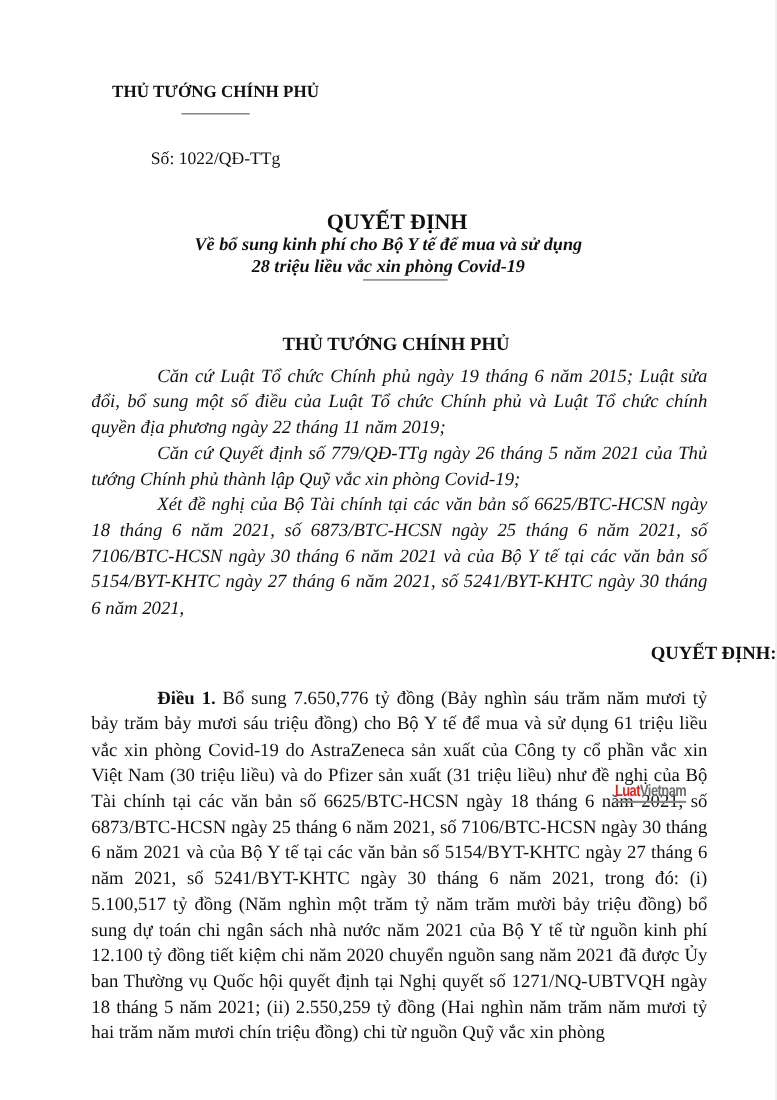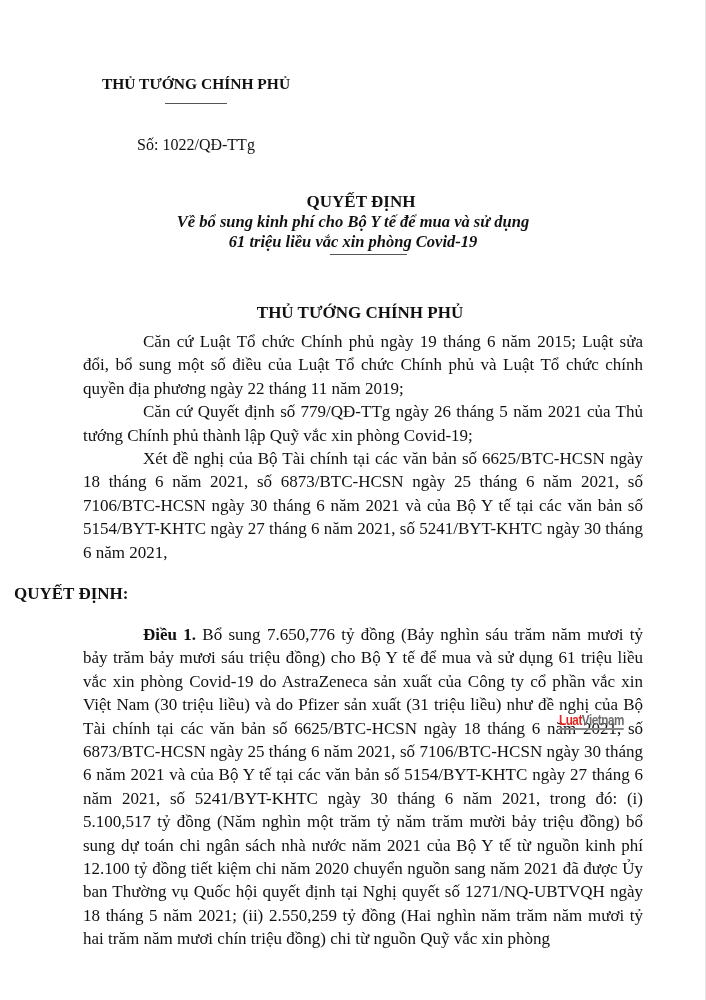--- a/index.html
+++ b/index.html
@@ -72,21 +72,21 @@
     
     .title-block {
       position: absolute;
       left: 0;
       width: 706px;
       top: 180px;
       text-align: center;
       font-weight: bold;
     }
     .title-main {
-      font-size: 17px;
+      font-size: 20px;
       line-height: 20px;
       padding-left: 16px;
     }
     .title-sub {
       font-size: 16.5px;
       line-height: 20px;
       white-space: nowrap;
       font-style: italic;
     }
     .title-rule {
@@ -114,31 +114,32 @@
     .body-text {
       position: absolute;
       left: 83px;
       width: 560px;
       font-size: 17px;
       line-height: 23.4px;
       text-align: justify;
     }
     .preamble {
       top: 318px;
+      font-style: italic;
     }
     .body-text p {
       margin: 0;
       text-indent: 60px;
     }
     .decide-heading {
       position: absolute;
       left: 0;
       width: 706px;
       top: 572px;
-      text-align: left;
+      text-align: right;
       font-weight: bold;
       font-size: 17px;
       padding-left: 14px;
       box-sizing: border-box;
     }
     .article {
       top: 611px;
     }
     .article-label {
       font-weight: bold;
@@ -170,21 +171,21 @@
   <div class="hdr-left">
     <div class="hdr-org">THỦ TƯỚNG CHÍNH PHỦ</div>
     <div class="rule rule-left"></div>
     <div class="hdr-number">Số: 1022/QĐ-TTg</div>
   </div>
 
 
   <div class="title-block">
     <div class="title-main">QUYẾT ĐỊNH</div>
     <div class="title-sub">Về bổ sung kinh phí cho Bộ Y tế để mua và sử dụng</div>
-    <div class="title-sub">61 triệu liều vắc xin phòng Covid-19</div>
+    <div class="title-sub">28 triệu liều vắc xin phòng Covid-19</div>
   </div>
   <div class="title-rule"></div>
 
   <div class="authority">THỦ TƯỚNG CHÍNH PHỦ</div>
 
   <div class="body-text preamble">
     <p>Căn cứ Luật Tổ chức Chính phủ ngày 19 tháng 6 năm 2015; Luật sửa đổi, bổ sung một số điều của Luật Tổ chức Chính phủ và Luật Tổ chức chính quyền địa phương ngày 22 tháng 11 năm 2019;</p>
     <p>Căn cứ Quyết định số 779/QĐ-TTg ngày 26 tháng 5 năm 2021 của Thủ tướng Chính phủ thành lập Quỹ vắc xin phòng Covid-19;</p>
     <p>Xét đề nghị của Bộ Tài chính tại các văn bản số 6625/BTC-HCSN ngày 18 tháng 6 năm 2021, số 6873/BTC-HCSN ngày 25 tháng 6 năm 2021, số 7106/BTC-HCSN ngày 30 tháng 6 năm 2021 và của Bộ Y tế tại các văn bản số 5154/BYT-KHTC ngày 27 tháng 6 năm 2021, số 5241/BYT-KHTC ngày 30 tháng 6 năm 2021,</p>
   </div>

